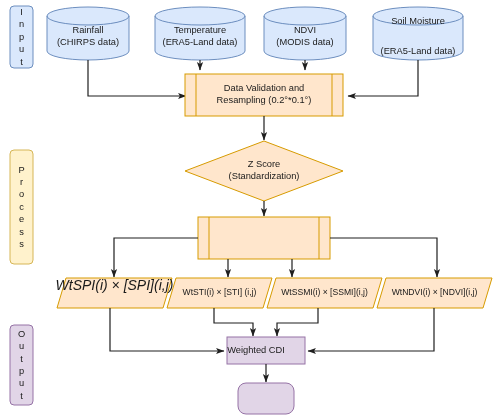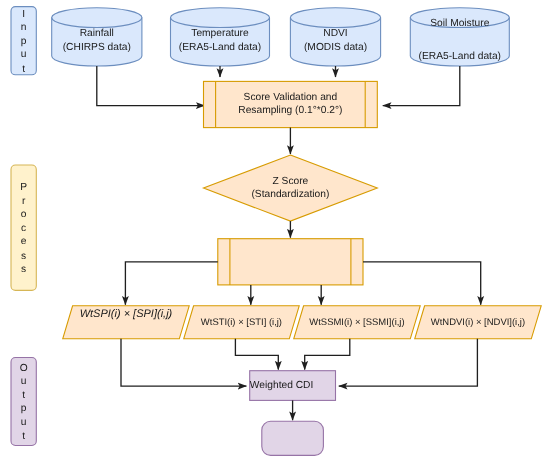--- a/index.html
+++ b/index.html
@@ -175,31 +175,31 @@
   <div class="node-label" style="left:264px; top:22px; width:82px; height:30px;">
     <div>NDVI</div>
     <div>(MODIS data)</div>
   </div>
   <div class="node-label" style="left:373px; top:22px; width:90px; height:30px;gap:18px;">
     <div>Soil Moisture</div>
     <div>(ERA5-Land data)</div>
   </div>
 
   <div class="node-label" style="left:196px; top:74px; width:136px; height:42px;">
-    <div>Score Validation and</div>
-    <div>Resampling (0.1°*0.2°)</div>
+    <div>Data Validation and</div>
+    <div>Resampling (0.2°*0.1°)</div>
   </div>
 
   <div class="node-label" style="left:185px; top:155px; width:158px; height:32px;">
     <div>Z Score</div>
     <div>(Standardization)</div>
   </div>
 
 
-  <div class="node-label italic" style="left:57px; top:278px; width:115px; height:16px; font-size:10px;">
+  <div class="node-label italic" style="left:57px; top:278px; width:115px; height:16px; font-size:14px;">
     <div>WtSPI(i) × [SPI](i,j)</div>
   </div>
   <div class="node-label" style="left:167px; top:278px; width:105px; height:30px; font-size:8.6px;">
     <div>WtSTI(i) × [STI] (i,j)</div>
   </div>
   <div class="node-label" style="left:267px; top:278px; width:115px; height:30px; font-size:8.6px;">
     <div>WtSSMI(i) × [SSMI](i,j)</div>
   </div>
   <div class="node-label" style="left:377px; top:278px; width:115px; height:30px; font-size:8.6px;">
     <div>WtNDVI(i) × [NDVI](i,j)</div>

